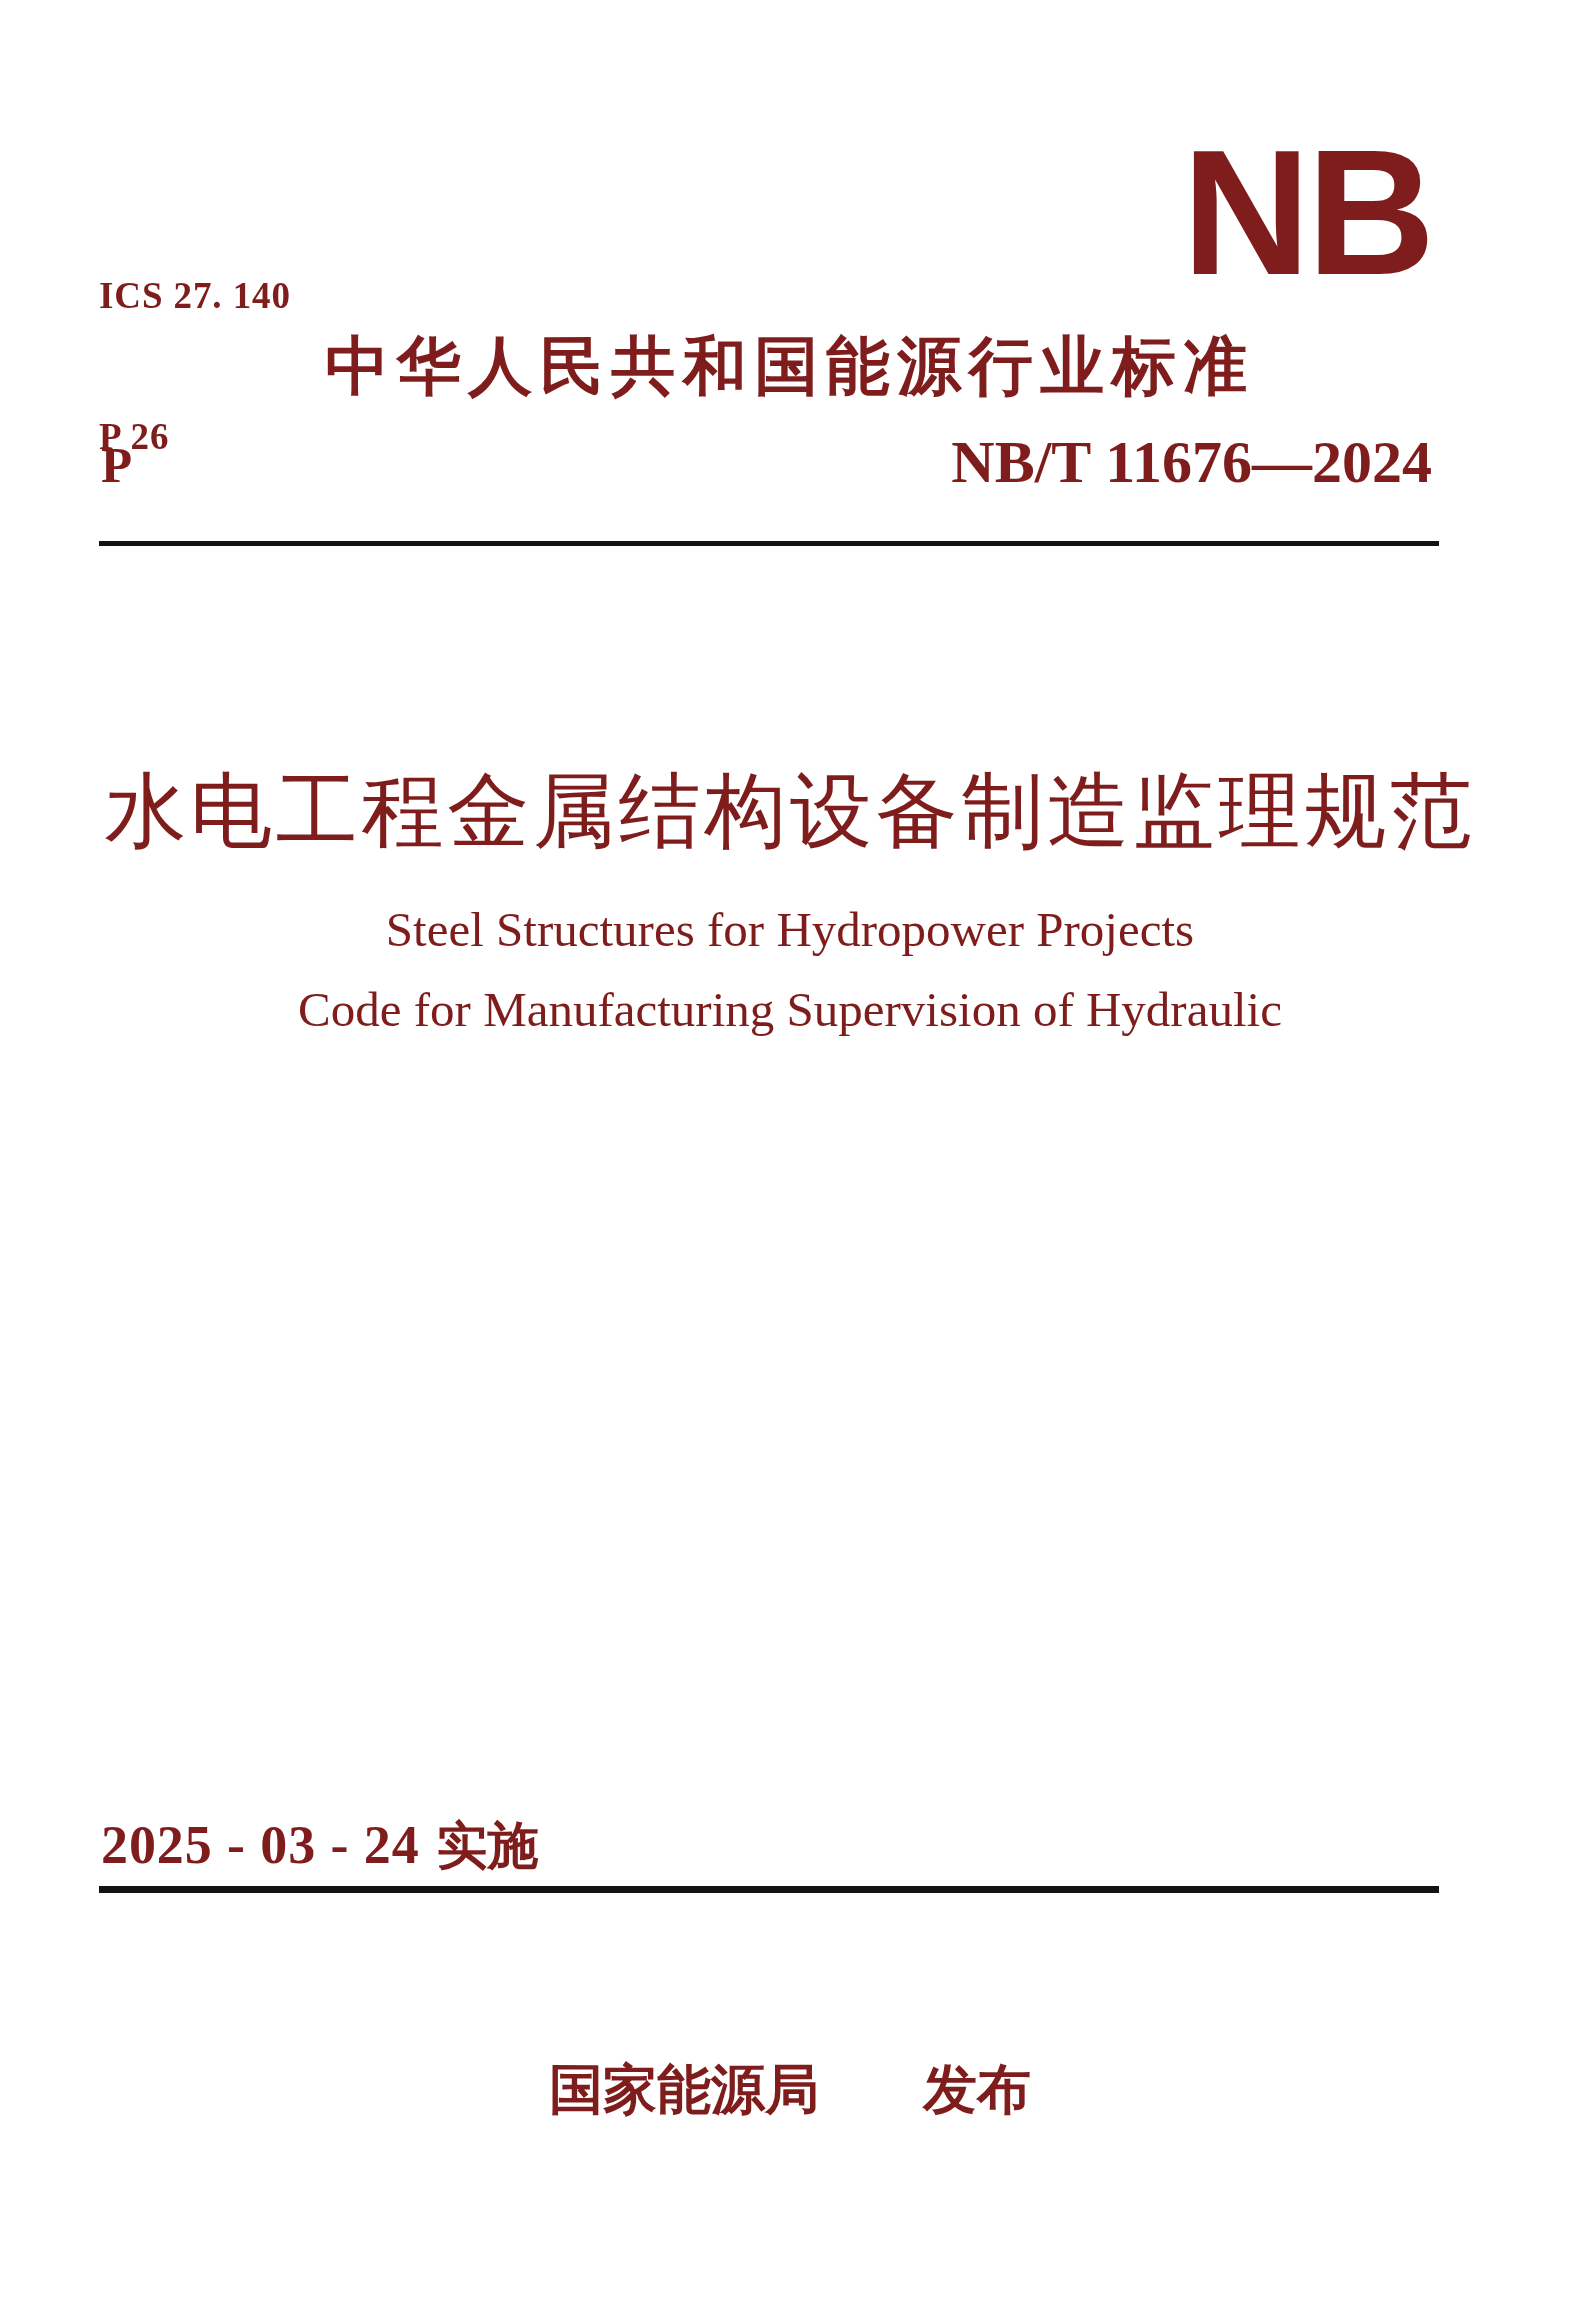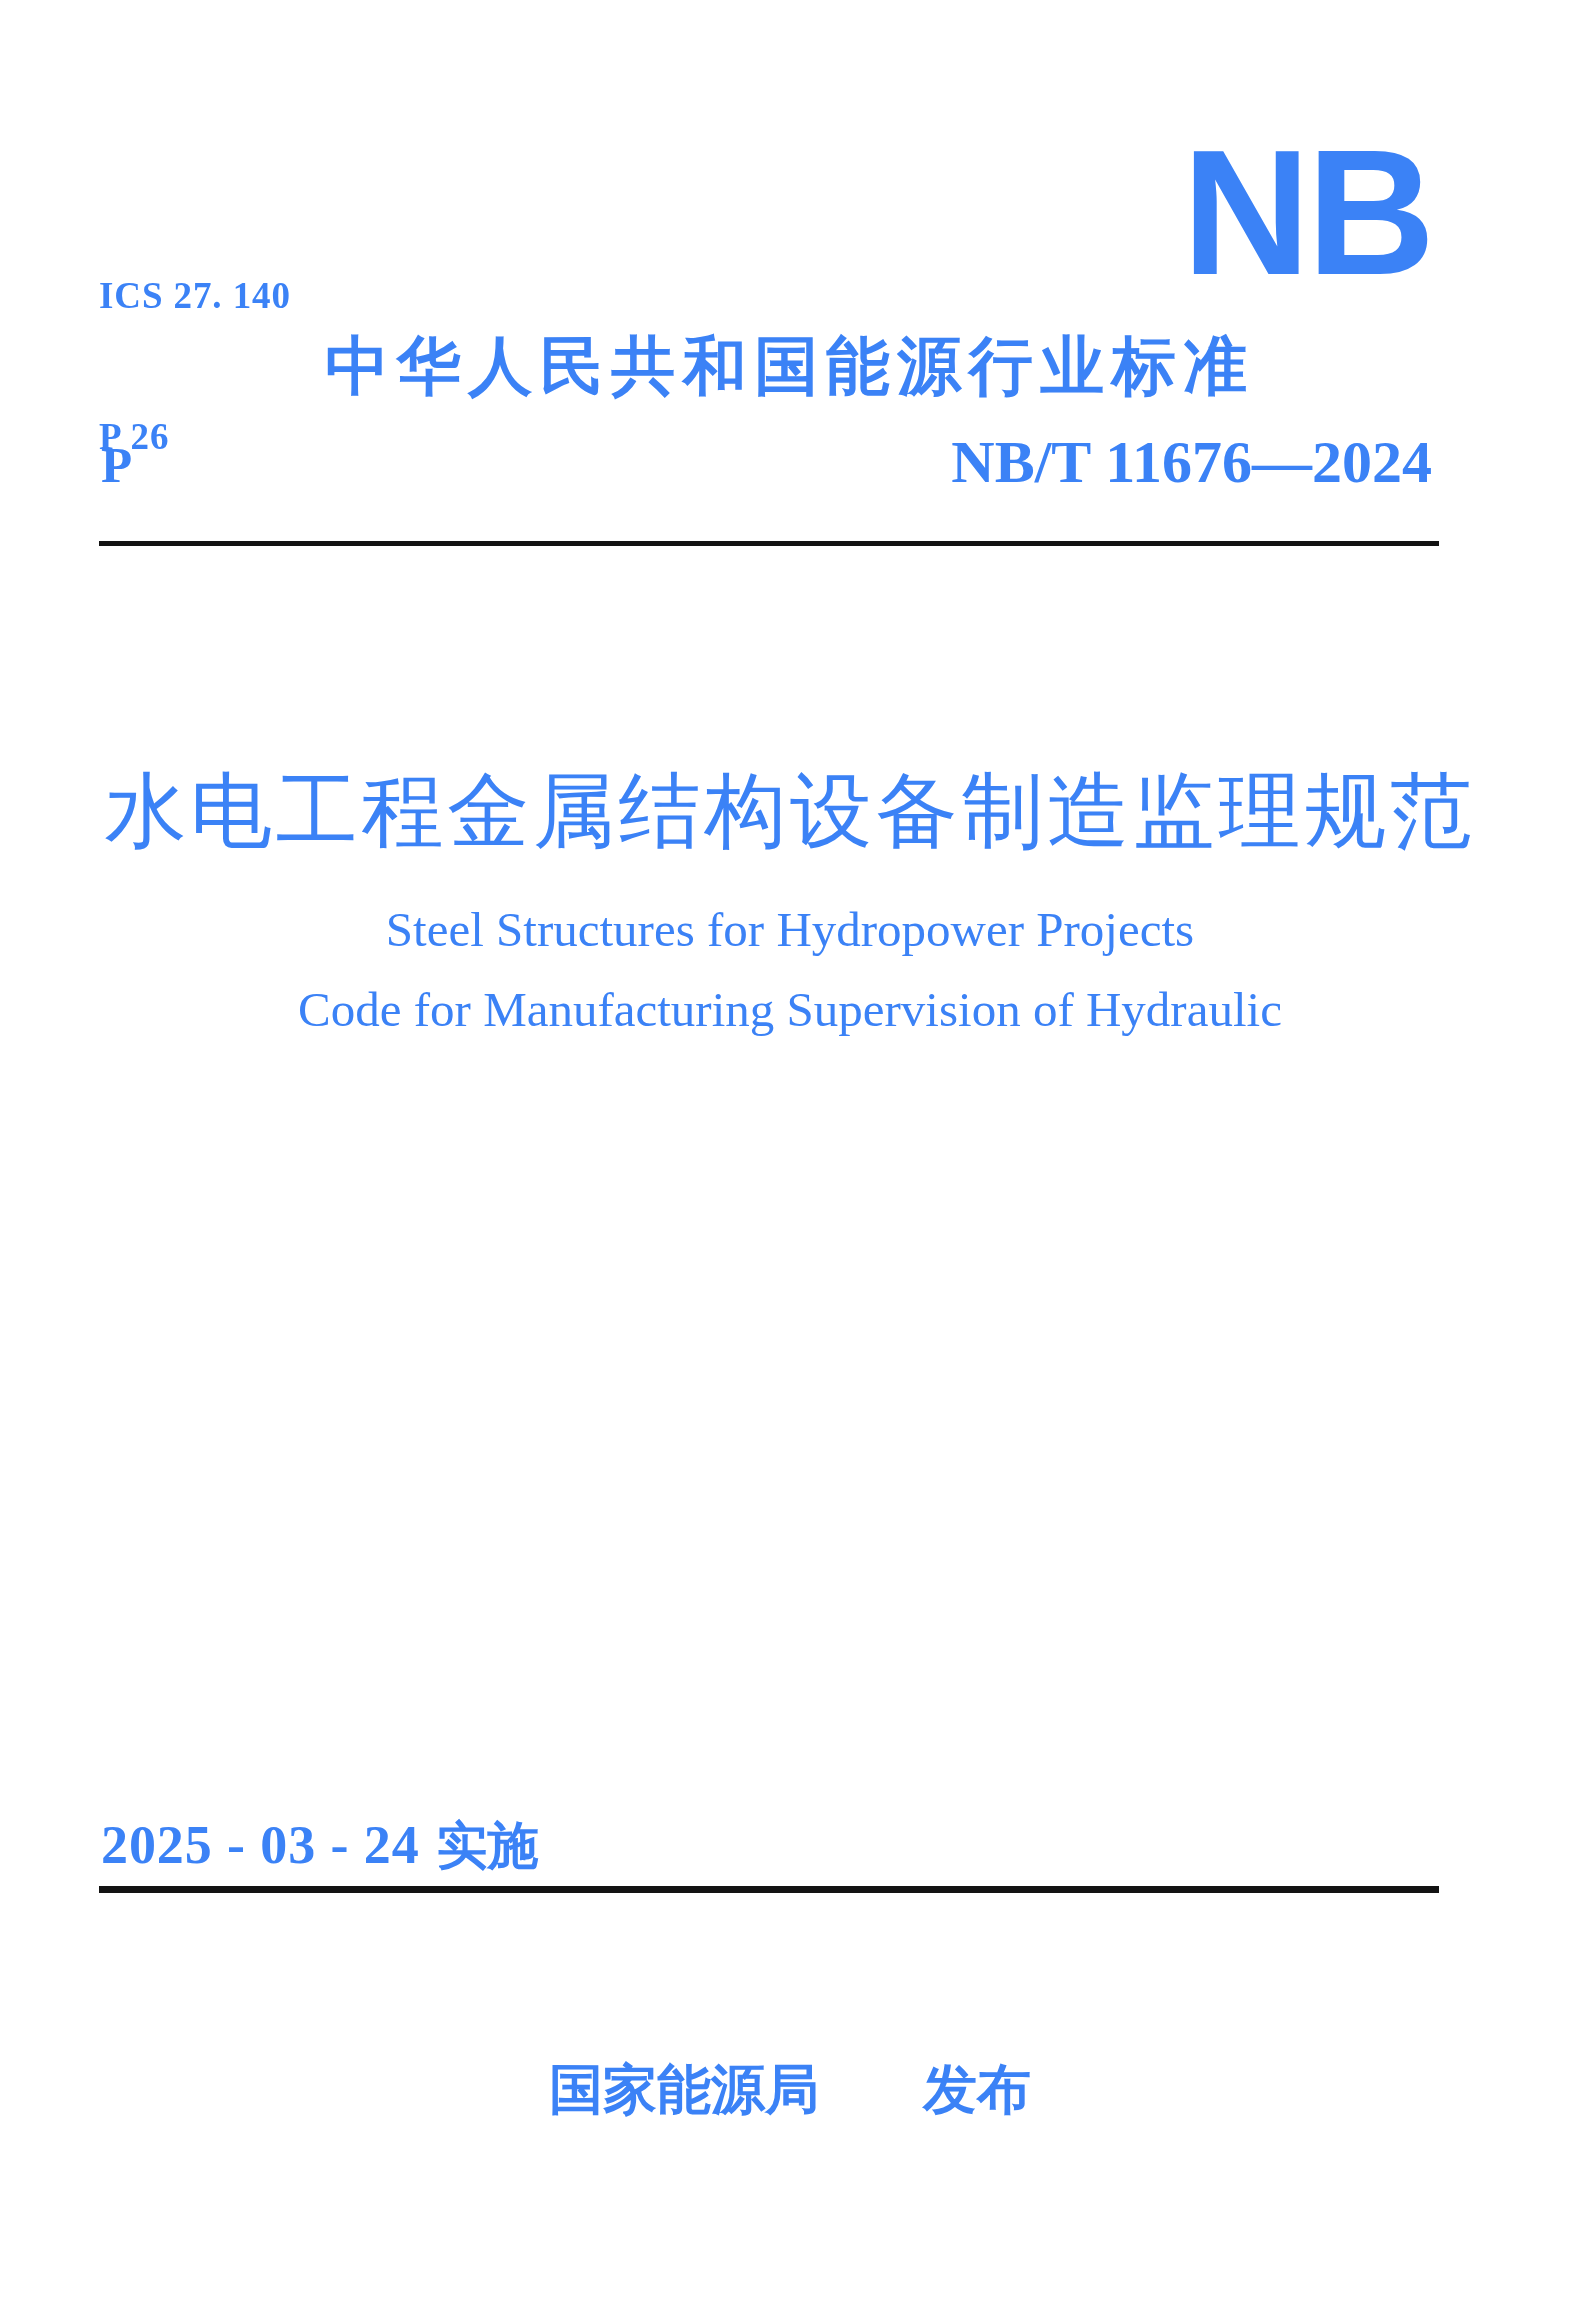--- a/index.html
+++ b/index.html
@@ -5,21 +5,21 @@
   html, body {
     margin: 0;
     padding: 0;
     background: #ffffff;
   }
   .page {
     position: relative;
     width: 1580px;
     height: 2313px;
     background: #ffffff;
-    color: #3b82f6;
+    color: #7f1d1d;
     overflow: hidden;
     font-family: "Liberation Serif", serif;
     border-radius: 15px;
   }
 
   
   .ics-block {
     position: absolute;
     left: 99px;
     top: 178px;

